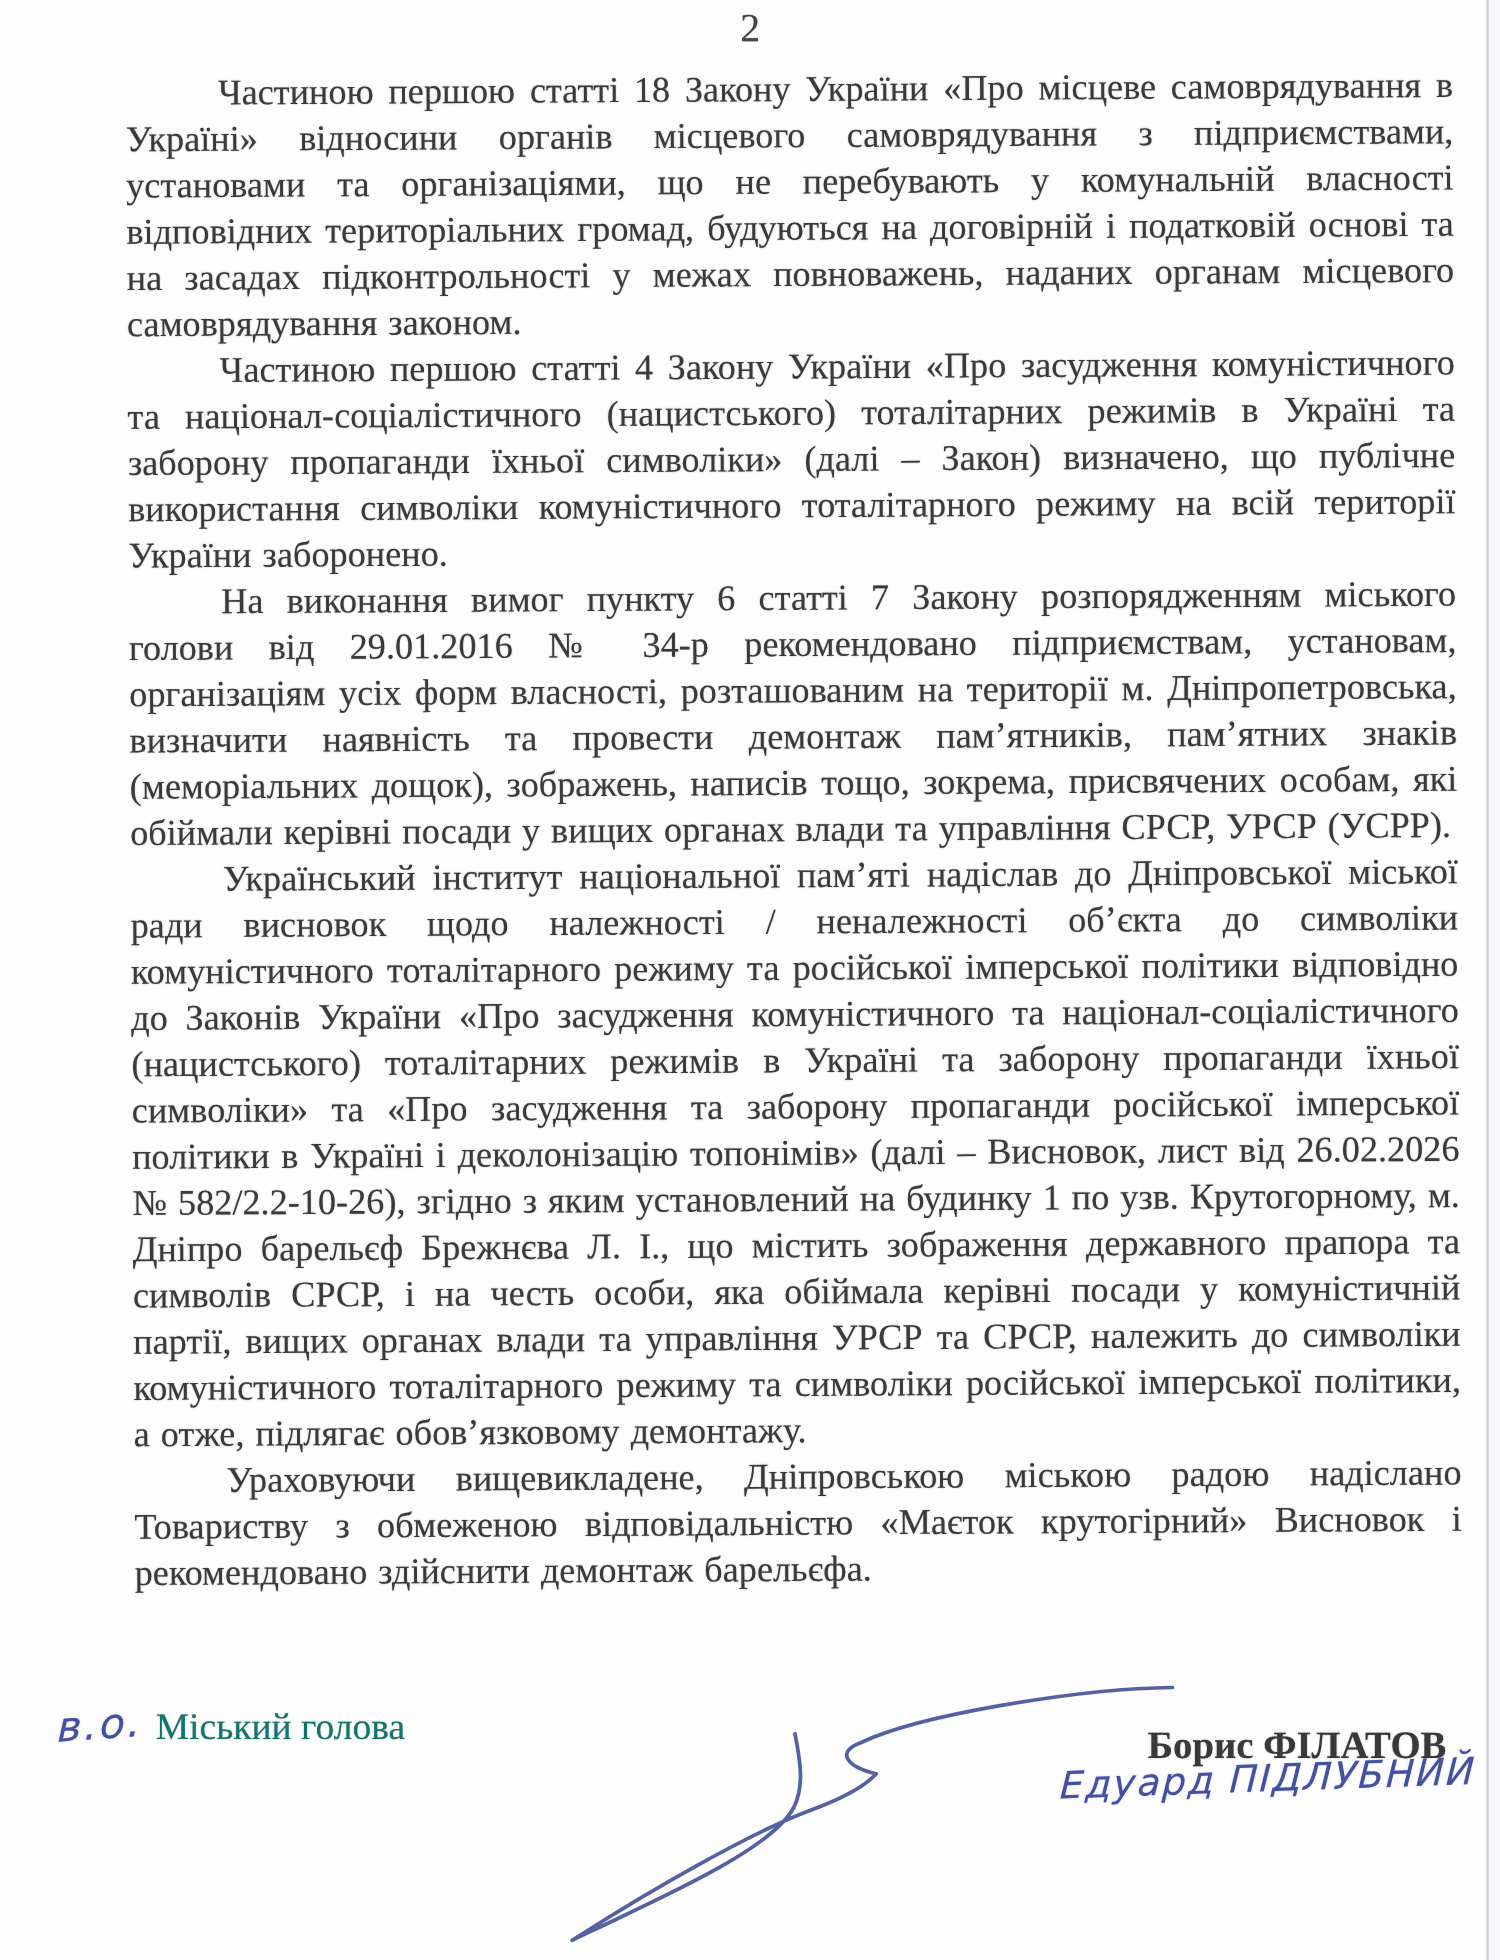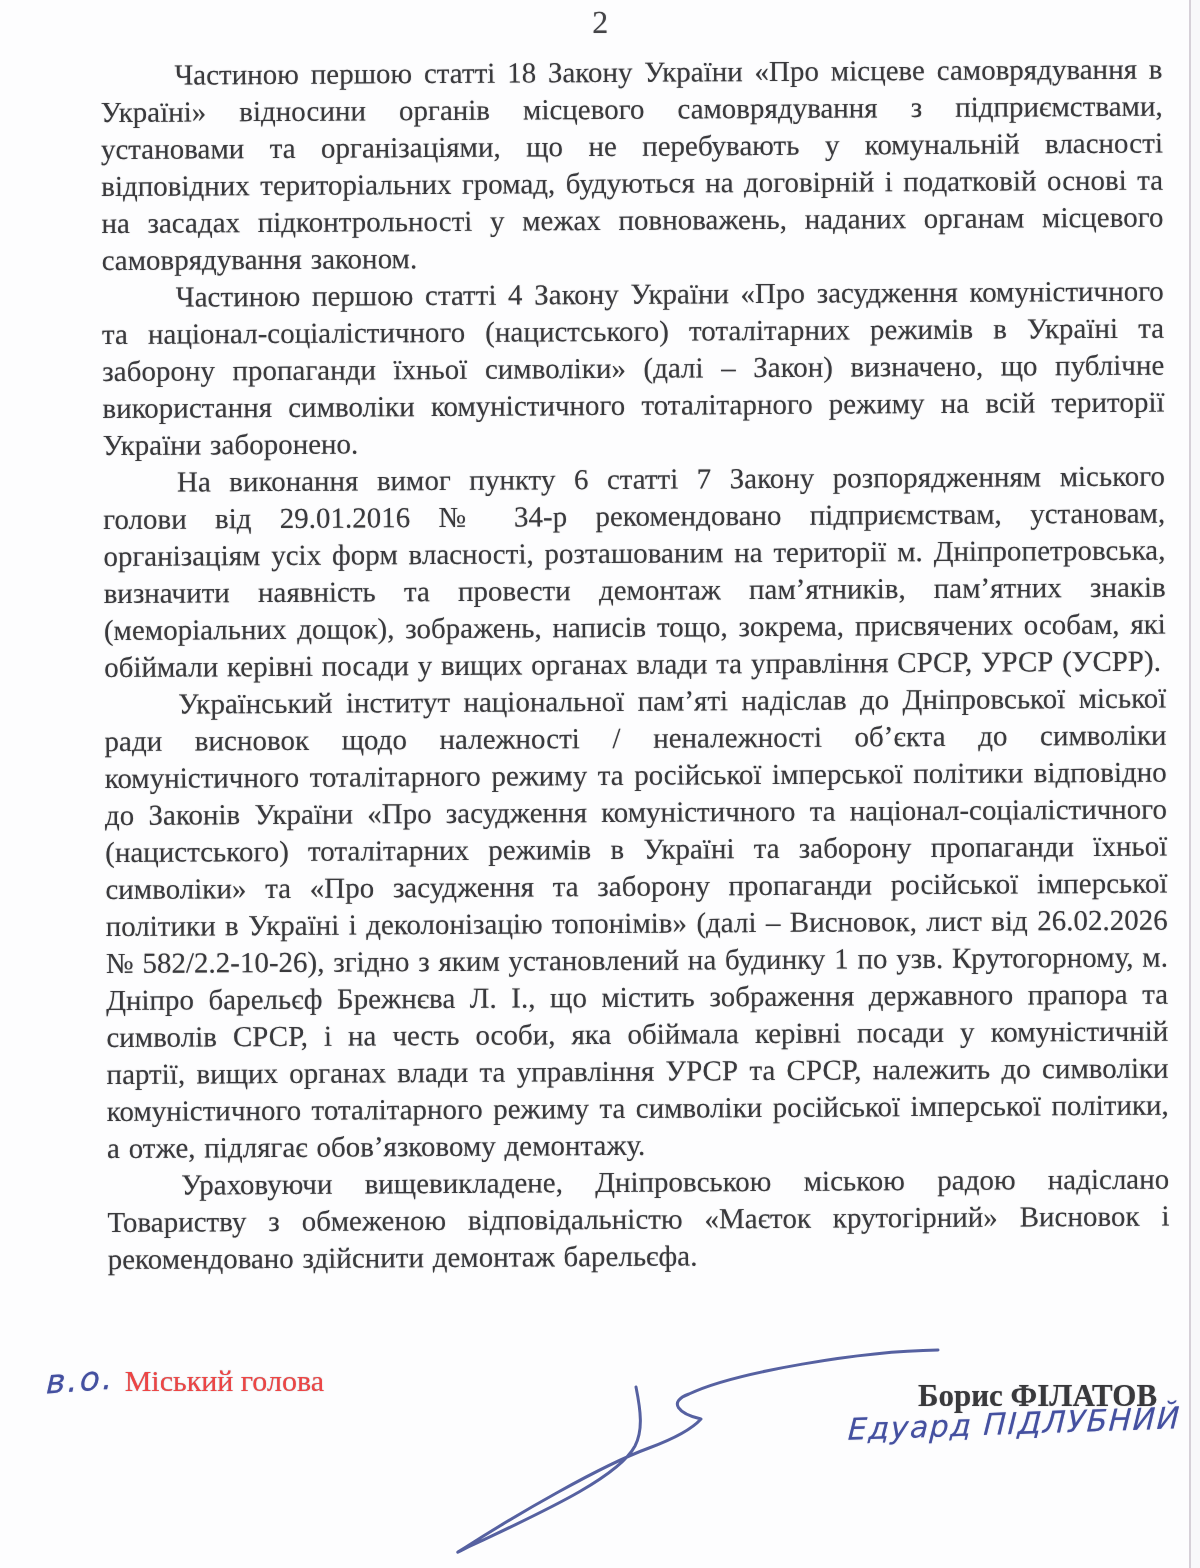--- a/index.html
+++ b/index.html
@@ -74,21 +74,21 @@
   .vo {
     font-size: 33px;
     letter-spacing: 2px;
     display: inline-block;
     transform: rotate(-4deg) skewX(-6deg);
     margin-right: 10px;
     text-shadow: 0 0 1px rgba(68,80,160,0.5);
   }
   .typed-title {
     font-size: 30px;
-    color: #ef4444;
+    color: #0f766e;
     text-shadow: 0 0 1.1px rgba(55,55,58,0.5);
   }
   .typed-name {
     position: absolute;
     left: 918px;
     top: 1378px;
     width: 230px;
     font-size: 31px;
     font-weight: bold;
     color: #39393c;

